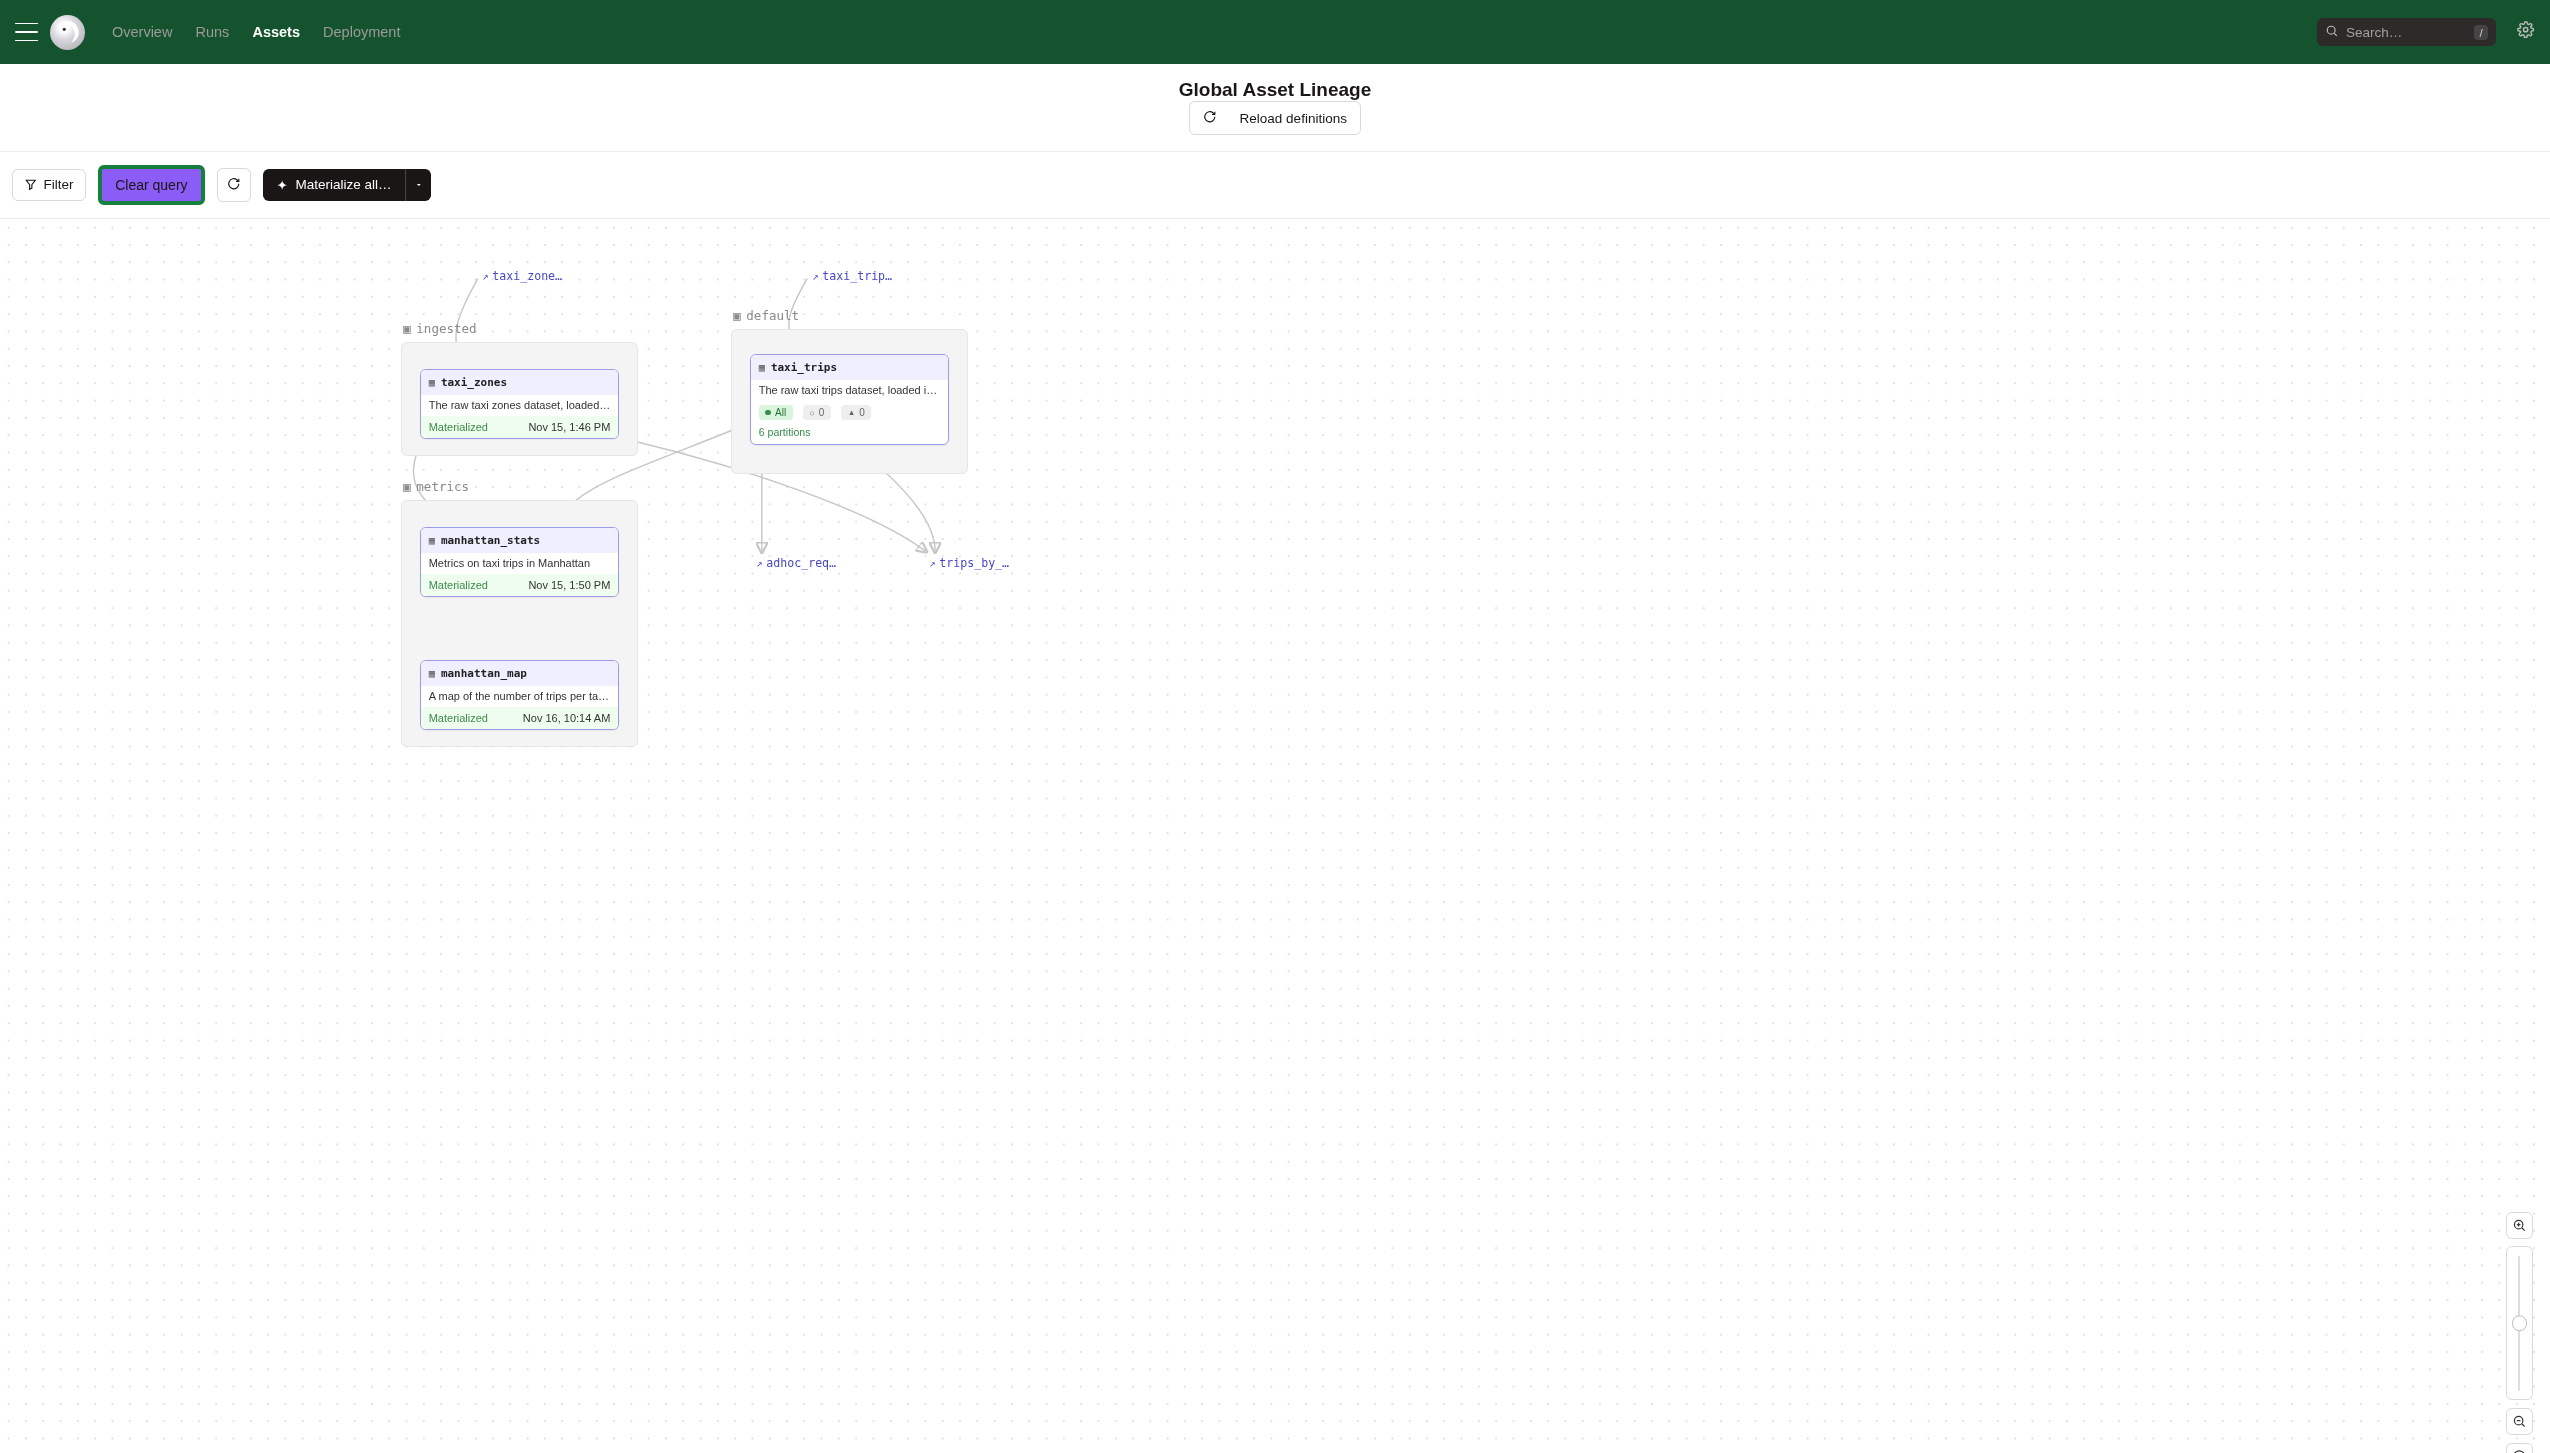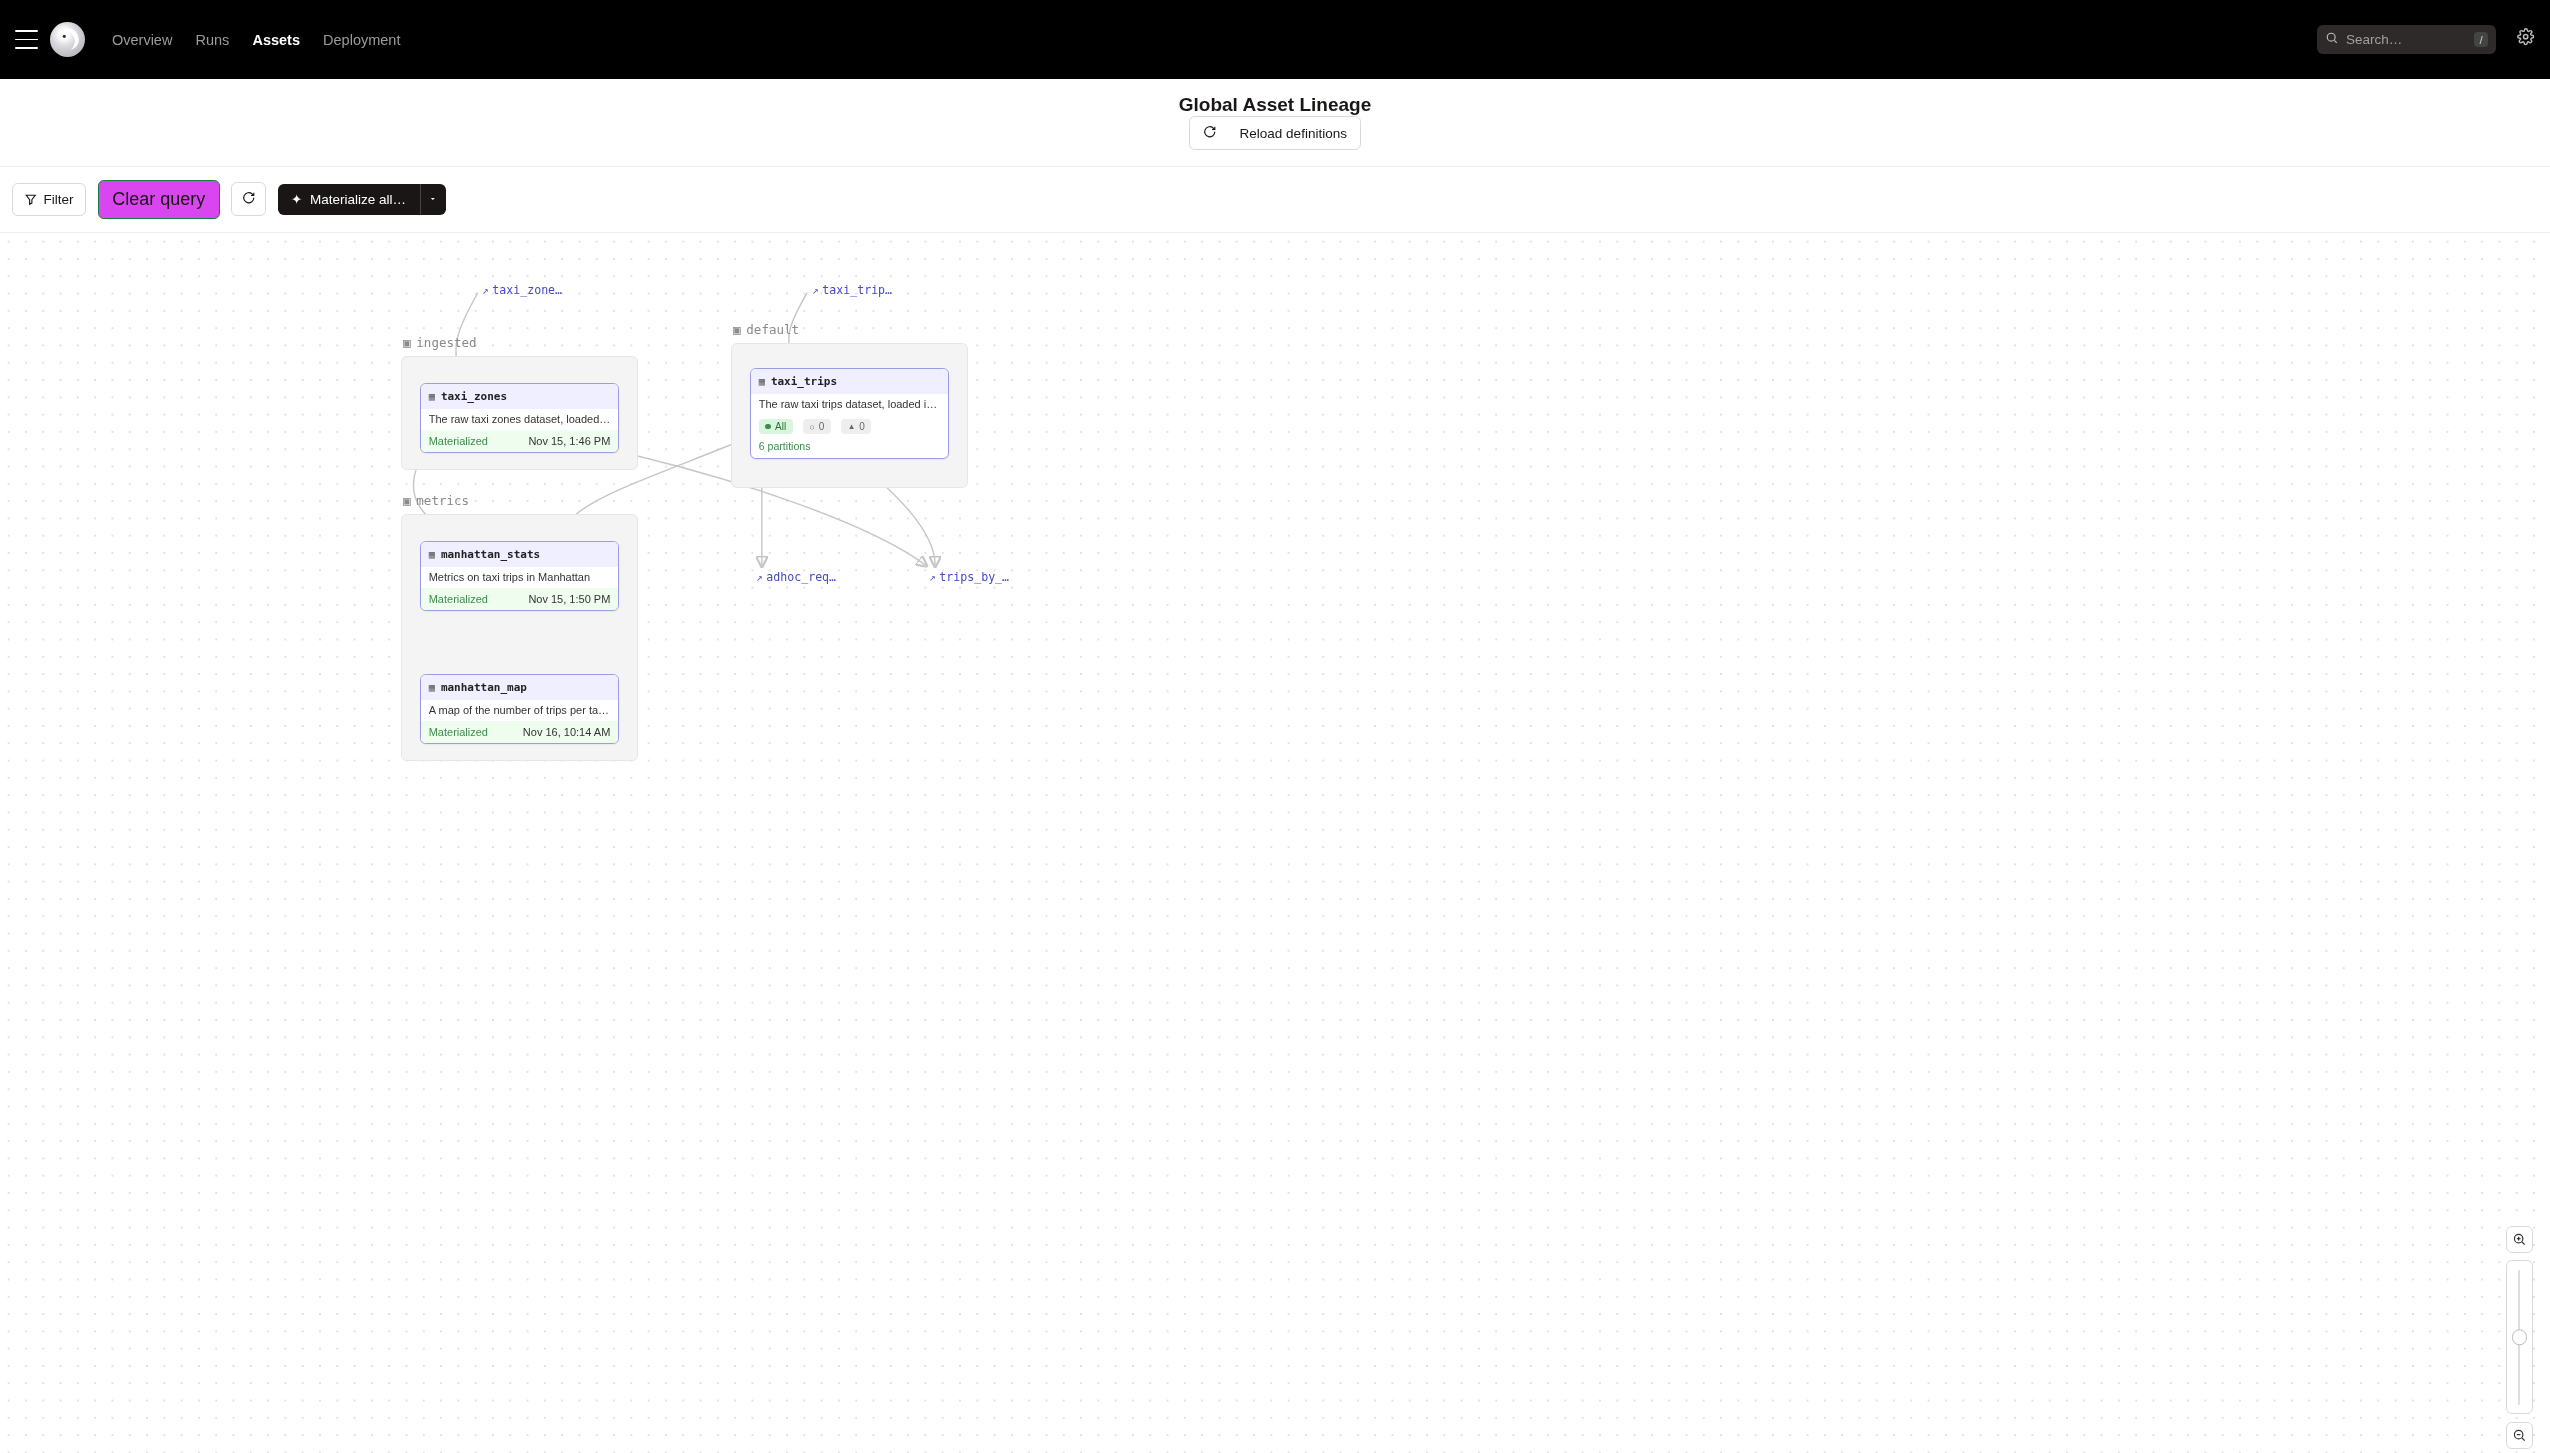--- a/index.html
+++ b/index.html
@@ -1,22 +1,22 @@
 <!DOCTYPE html>
 <html><head>
 <meta charset="utf-8">
 <style>
   * { box-sizing: border-box; }
   html, body { margin: 0; padding: 0; height: 100%; font-family: -apple-system, BlinkMacSystemFont, "Segoe UI", Helvetica, Arial, sans-serif; }
   body { background: #fff; overflow: hidden; }
 
   
   .topnav {
-    background: #000000;
-    height: 79px;
+    background: #14532d;
+    height: 64px;
     display: flex;
     align-items: center;
     padding: 0 15.4px;
     gap: 11.6px;
     color: #fff;
   }
   .hamburger { width: 23px; height: 19px; display:flex; flex-direction:column; justify-content:space-between; cursor:pointer;}
   .hamburger span { display:block; height:1.9px; background:#fff; border-radius:1px;}
   .logo { width:35px; height:35px; border-radius:50%; background:radial-gradient(circle at 40% 35%, #fff 15%, #d7d7dd 40%, #a4a4aa 100%); display:flex; align-items:center; justify-content:center; position:relative;}
   .logo svg { width:29px; height:29px;}
@@ -71,21 +71,21 @@
   .queryinput {
     flex:1; display:flex; align-items:center; gap:7.7px;
     border:1px solid #d9d9d9; border-radius:5.8px; padding:5.8px 9.6px; background:#fff;
   }
   .queryinput .qicon { color:#333; font-size:13.5px;}
   .queryinput input {
     border:none; outline:none; font-size:13.5px; flex:1; font-family:inherit;
   }
   .queryinput .infoicon { color:#888; font-size:14.5px; cursor:pointer;}
   .clearbtn {
-    border:1px solid #15803d; border-radius:5.8px; padding:7.7px 13.5px; font-size:18px; color:#1a1616; cursor:pointer; background:#d946ef;
+    border:4px solid #15803d; border-radius:5.8px; padding:7.7px 13.5px; font-size:14px; color:#1a1616; cursor:pointer; background:#8b5cf6;
   }
   .refreshbtn {
     border:1px solid #d9d9d9; border-radius:5.8px; padding:7.7px 9.6px; font-size:13.5px; color:#1a1616; cursor:pointer; background:#fff;
   }
   .materializegroup { display:flex; }
   .materializebtn {
     background:#1a1616; color:#fff; border:none; border-radius:5.8px 0 0 5.8px; padding:7.7px 13.5px;
     display:flex; align-items:center; gap:7.7px; font-size:13.5px; font-weight:500; cursor:pointer;
   }
   .materializebtn .micon { color:#fff;}

